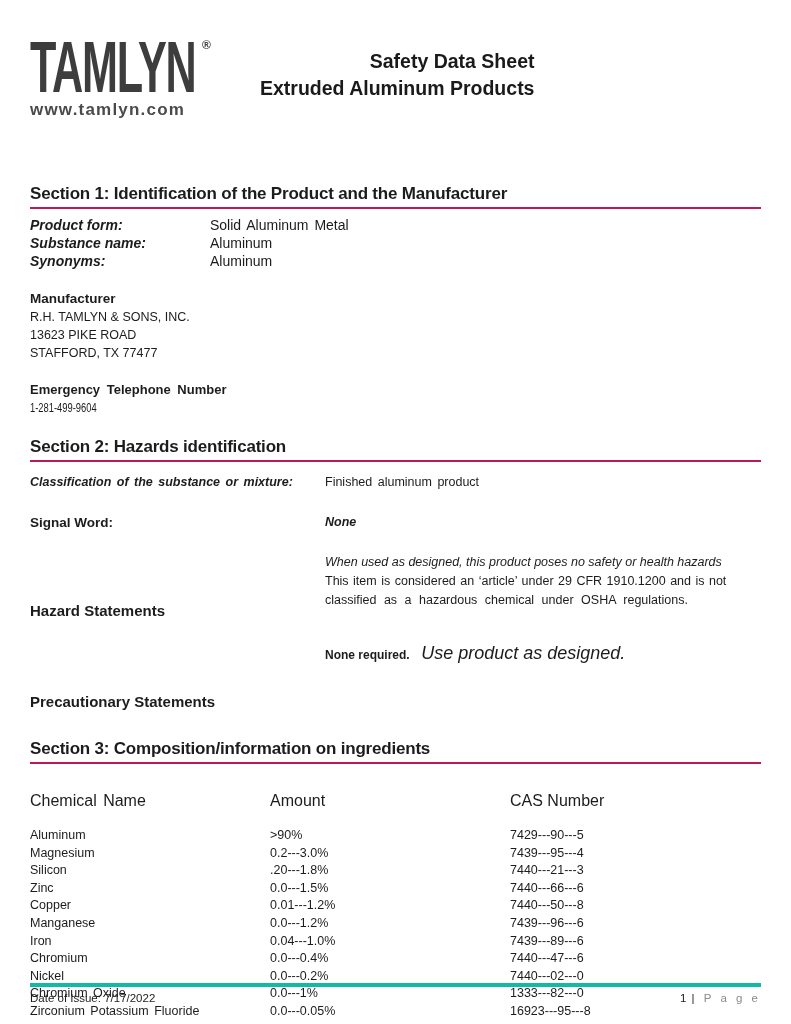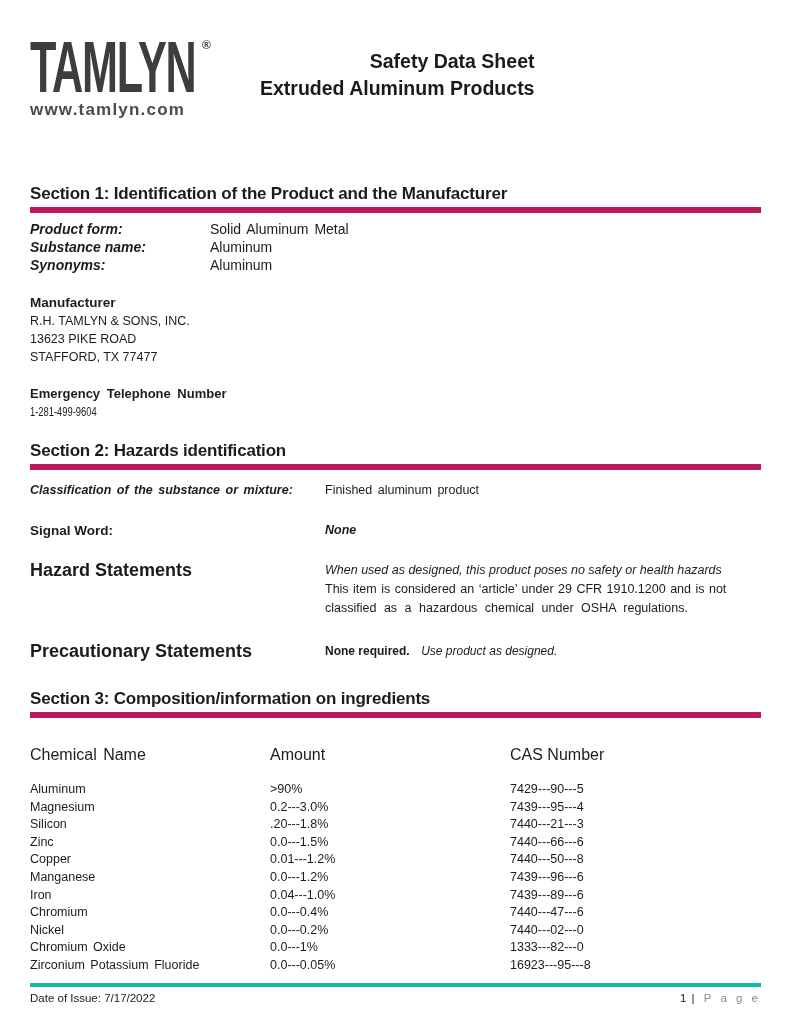--- a/index.html
+++ b/index.html
@@ -45,21 +45,21 @@
     padding-top: 10px;
     color: #1a1a1a;
   }
 
   
   .section-heading {
     font-size: 17px;
     font-weight: 700;
     letter-spacing: -0.2px;
     padding-bottom: 3px;
-    border-bottom: 6px solid #be185d;
+    border-bottom: 2px solid #be185d;
   }
   .sec1 { margin-top: 64px; }
   .sec2 { margin-top: 20px; }
   .sec3 { margin-top: 28px; }
 
   .kv-rows { margin-top: 7px; }
   .kv-row { display: flex; line-height: 18px; font-size: 14px; }
   .kv-label-1 { width: 180px; font-weight: 700; font-style: italic; }
   .kv-value { word-spacing: 2px; }
 
@@ -73,27 +73,27 @@
 
   .s2-row { display: flex; font-size: 12.5px; line-height: 19px; }
   .s2-label { width: 295px; flex-shrink: 0; }
   .s2-value { flex: 1; }
   .row-classification { margin-top: 11px; }
   .lbl-bold-italic { font-weight: 700; font-style: italic; word-spacing: 2px; }
   .row-signal { margin-top: 21px; }
   .lbl-signal { font-weight: 700; font-size: 13.5px; }
   .val-signal { font-weight: 700; font-style: italic; }
   .row-hazard { margin-top: 21px; }
-  .lbl-small-bold { font-weight: 700; font-size: 18px; }
+  .lbl-small-bold { font-weight: 700; font-size: 15px; margin-top: 48px; }
   .haz-line-italic { font-style: italic; }
   .haz-line-plain { word-spacing: 1px; }
   .haz-line-spaced { word-spacing: 4px; }
   .row-precaution { margin-top: 24px; }
   .val-precaution-bold { font-weight: 700; font-size: 12px; }
-  .val-precaution-italic { font-style: italic; font-size: 12px; margin-left: 8px; }
+  .val-precaution-italic { font-style: italic; font-size: 18px; margin-left: 8px; }
 
   
   .t-header { display: flex; margin-top: 27px; font-size: 16px; font-weight: 400; line-height: 20px; }
   .t-rows { margin-top: 16px; }
   .t-row { display: flex; font-size: 12.5px; line-height: 17.6px; }
   .t-c1 { width: 240px; flex-shrink: 0; word-spacing: 2px; }
   .t-c2 { width: 240px; flex-shrink: 0; }
   .t-c3 { flex: 1; }
 
   

